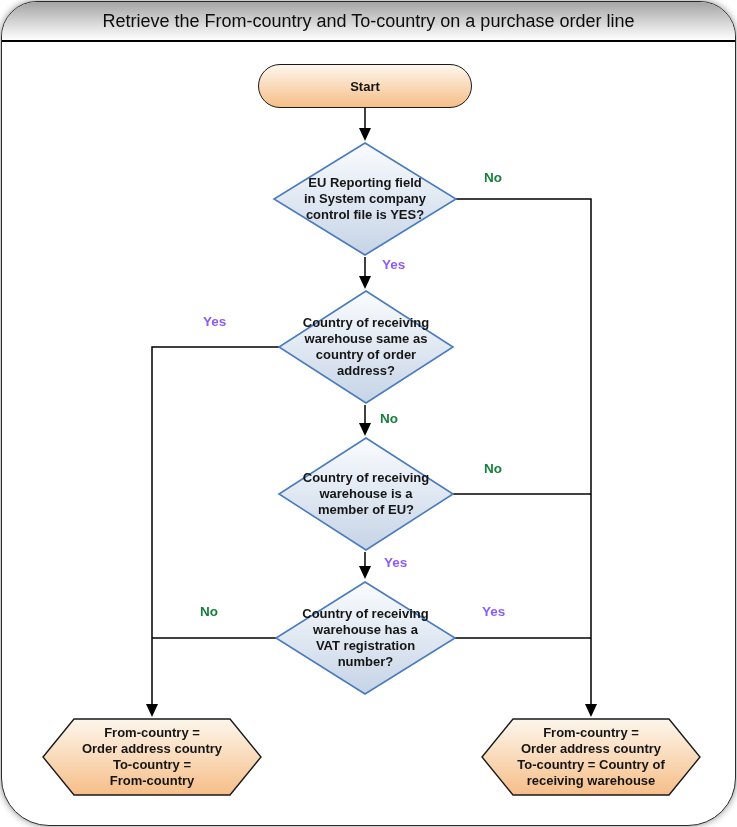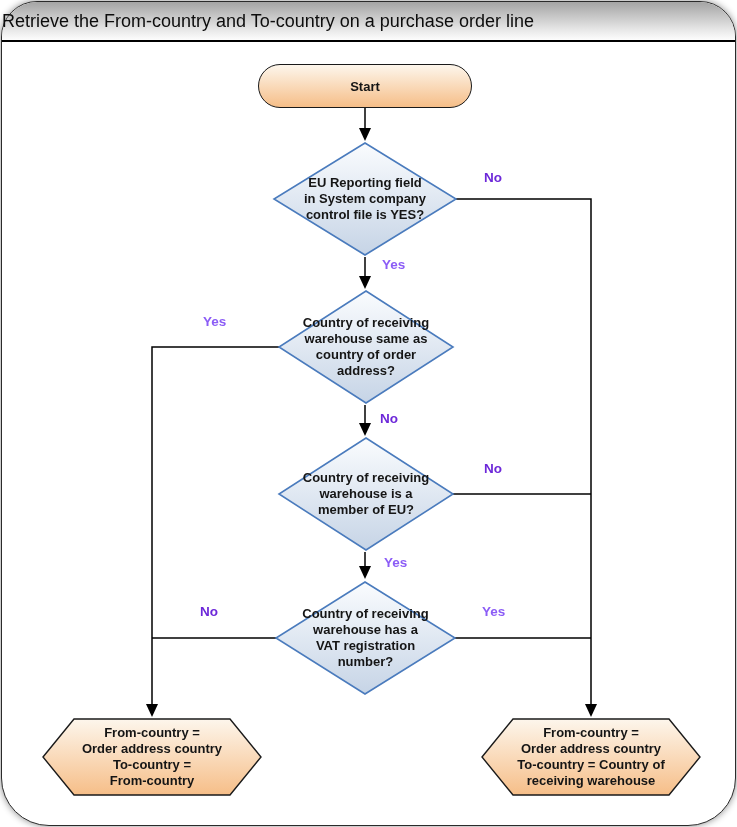--- a/index.html
+++ b/index.html
@@ -13,42 +13,42 @@
     border:1px solid #2b2b2b;
     border-radius:36px 36px 48px 48px;
     box-shadow:0 0 7px rgba(0,0,0,0.45);
     background:#ffffff;
   }
   .titlebar {
     position:absolute; left:2px; top:2px; width:733px; height:38px;
     border-bottom:2px solid #000;
     border-radius:35px 35px 0 0;
     background:linear-gradient(#a4a4a4, #e9e9e9 75%, #fdfdfd);
-    display:flex; align-items:center; justify-content:flex-start;
+    display:flex; align-items:center; justify-content:center;
   }
   .title { font-size:18px; color:#0d0d0d; }
   svg.edges { position:absolute; left:0; top:0; }
   .node { position:absolute; }
   .node .shape-svg { position:absolute; left:0; top:0; }
   .node .node-text {
     position:absolute; left:0; top:0; width:100%; height:100%;
     display:flex; align-items:center; justify-content:center;
     text-align:center; white-space:pre-line;
     font-weight:bold; font-size:13px; line-height:16px; color:#151515;
   }
   .start-node {
     left:258px; top:64px; width:212px; height:42px;
     border:1.4px solid #1a1a1a; border-radius:22px;
     background:linear-gradient(#fdf6ec, #f6be88);
     display:flex; align-items:center; justify-content:center;
     font-weight:bold; font-size:13px; color:#151515;
   }
   .label { position:absolute; font-weight:bold; font-size:13.5px; }
   .label.yes { color:#8b5cf6; }
-  .label.no  { color:#6d28d9; }
+  .label.no  { color:#15803d; }
 </style>
 </head>
 <body>
 
 <div class="canvas">
 
   <svg width="0" height="0" style="position:absolute">
     <defs>
       <linearGradient id="gradBlue" x1="0" y1="0" x2="0" y2="1">
         <stop offset="0" stop-color="#fafcfe"></stop>

